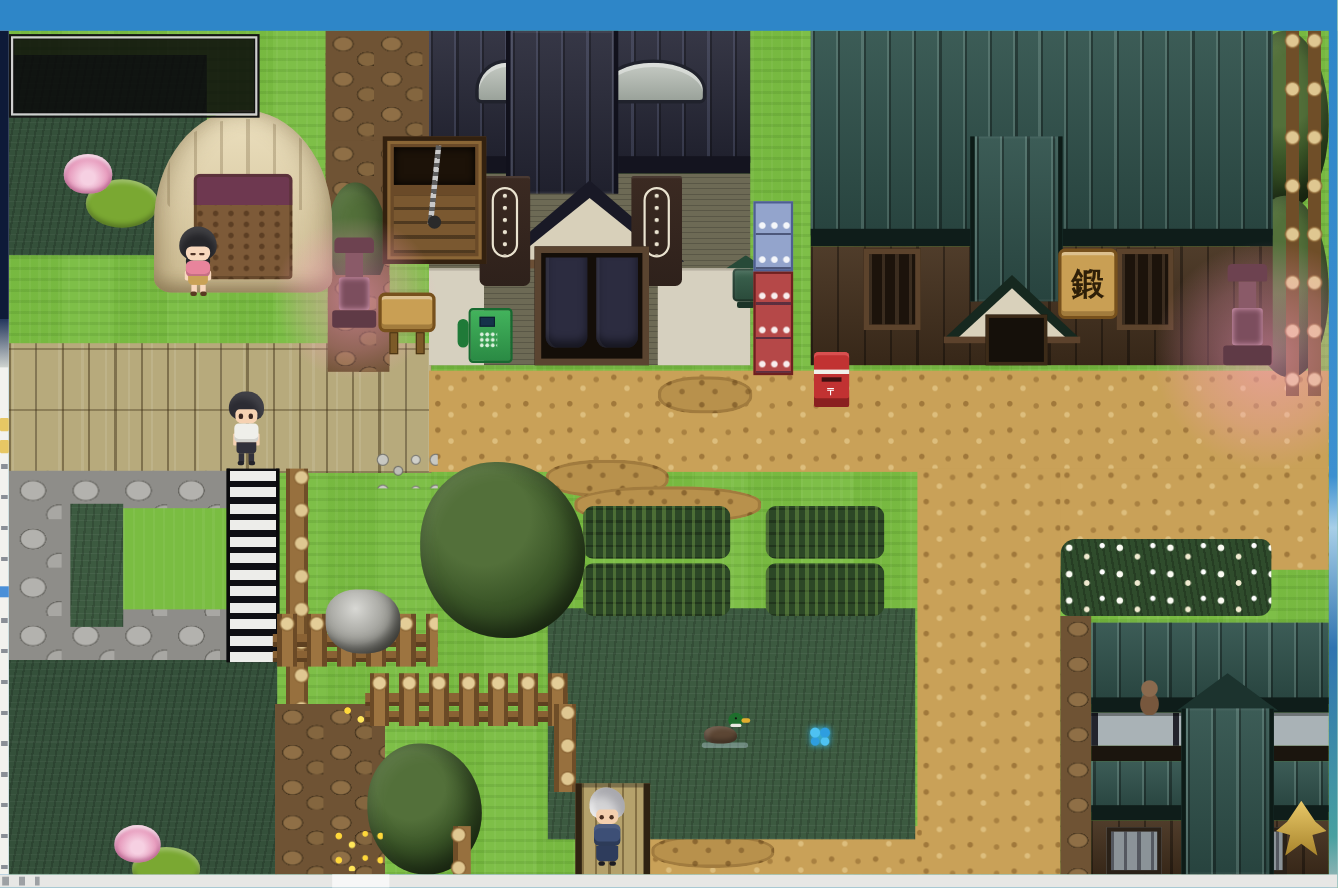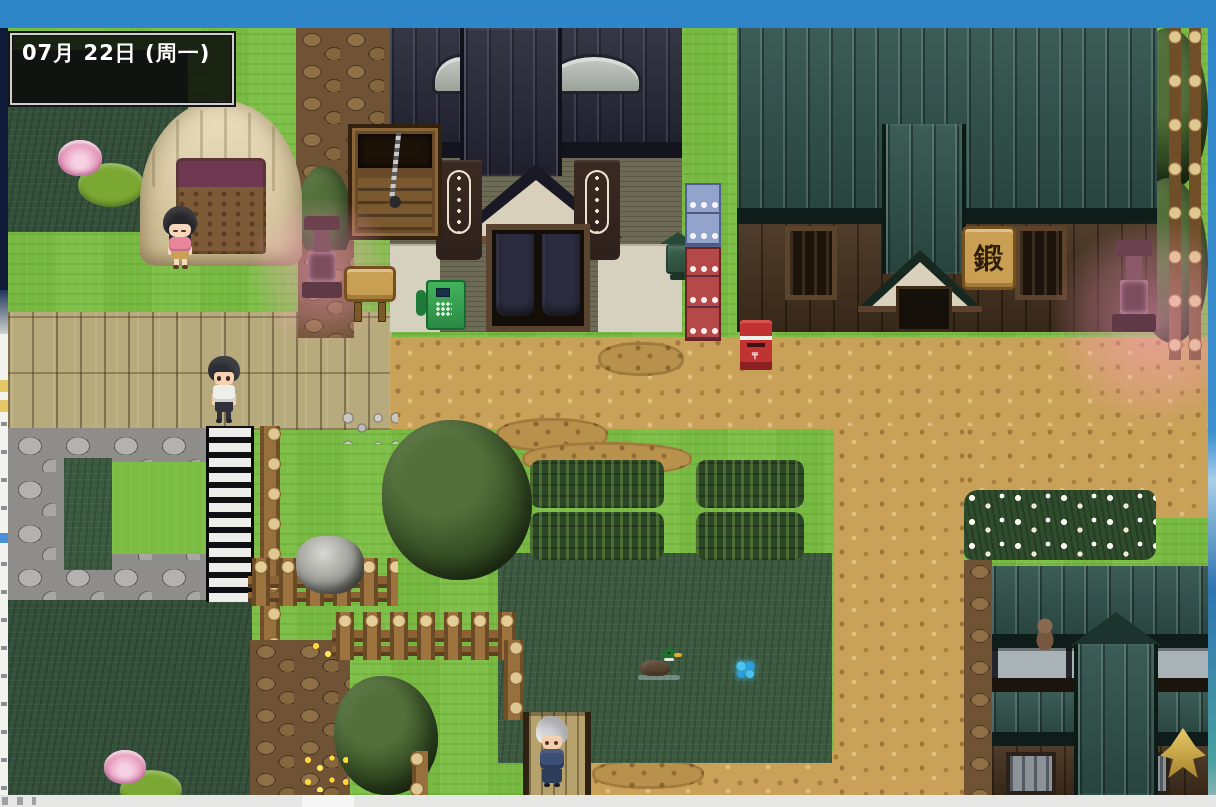--- a/index.html
+++ b/index.html
@@ -390,17 +390,16 @@
       <div class="duck-body"></div>
       <div class="duck-head"></div>
       <div class="duck-ring"></div>
       <div class="duck-bill"></div>
       <div class="duck-eye"></div>
     </div>
     <div class="abs bfly" style="left:727px;top:632px;width:22px;height:22px"></div>
     <div class="abs ranimal" style="left:1027px;top:590px;width:20px;height:32px"></div>
 
     <div class="abs hud">
-      <div>07月 22日 (周一)</div>
     </div>
   </div>
 
 </div>
 
 </body></html>

